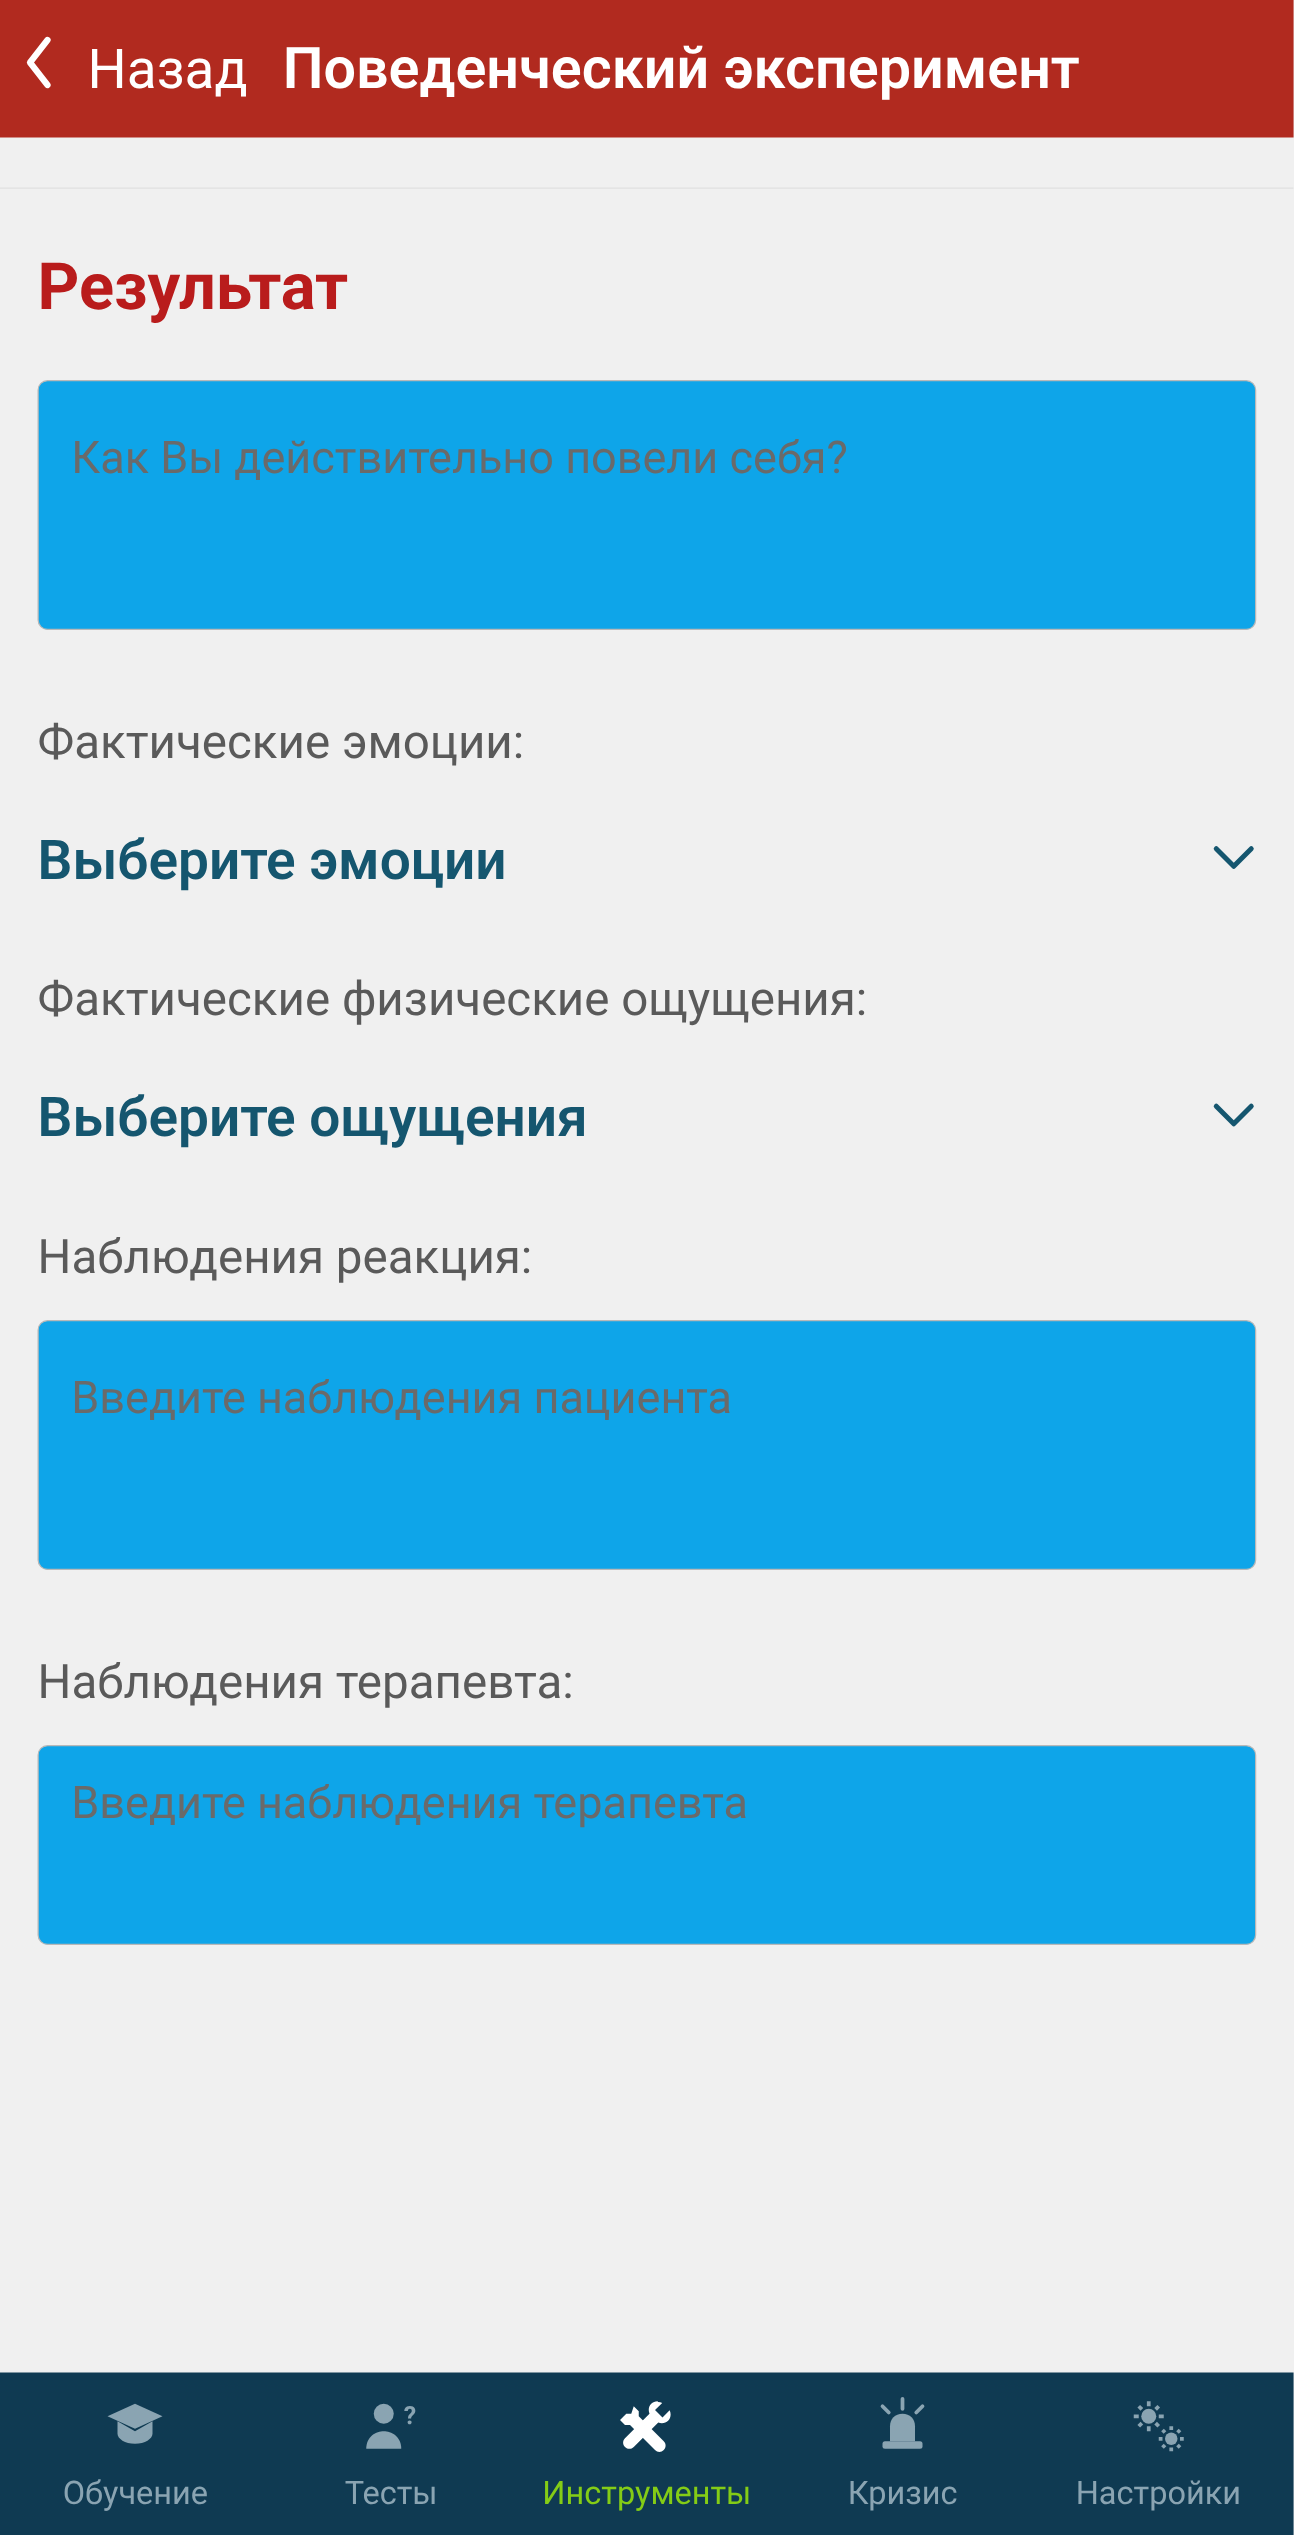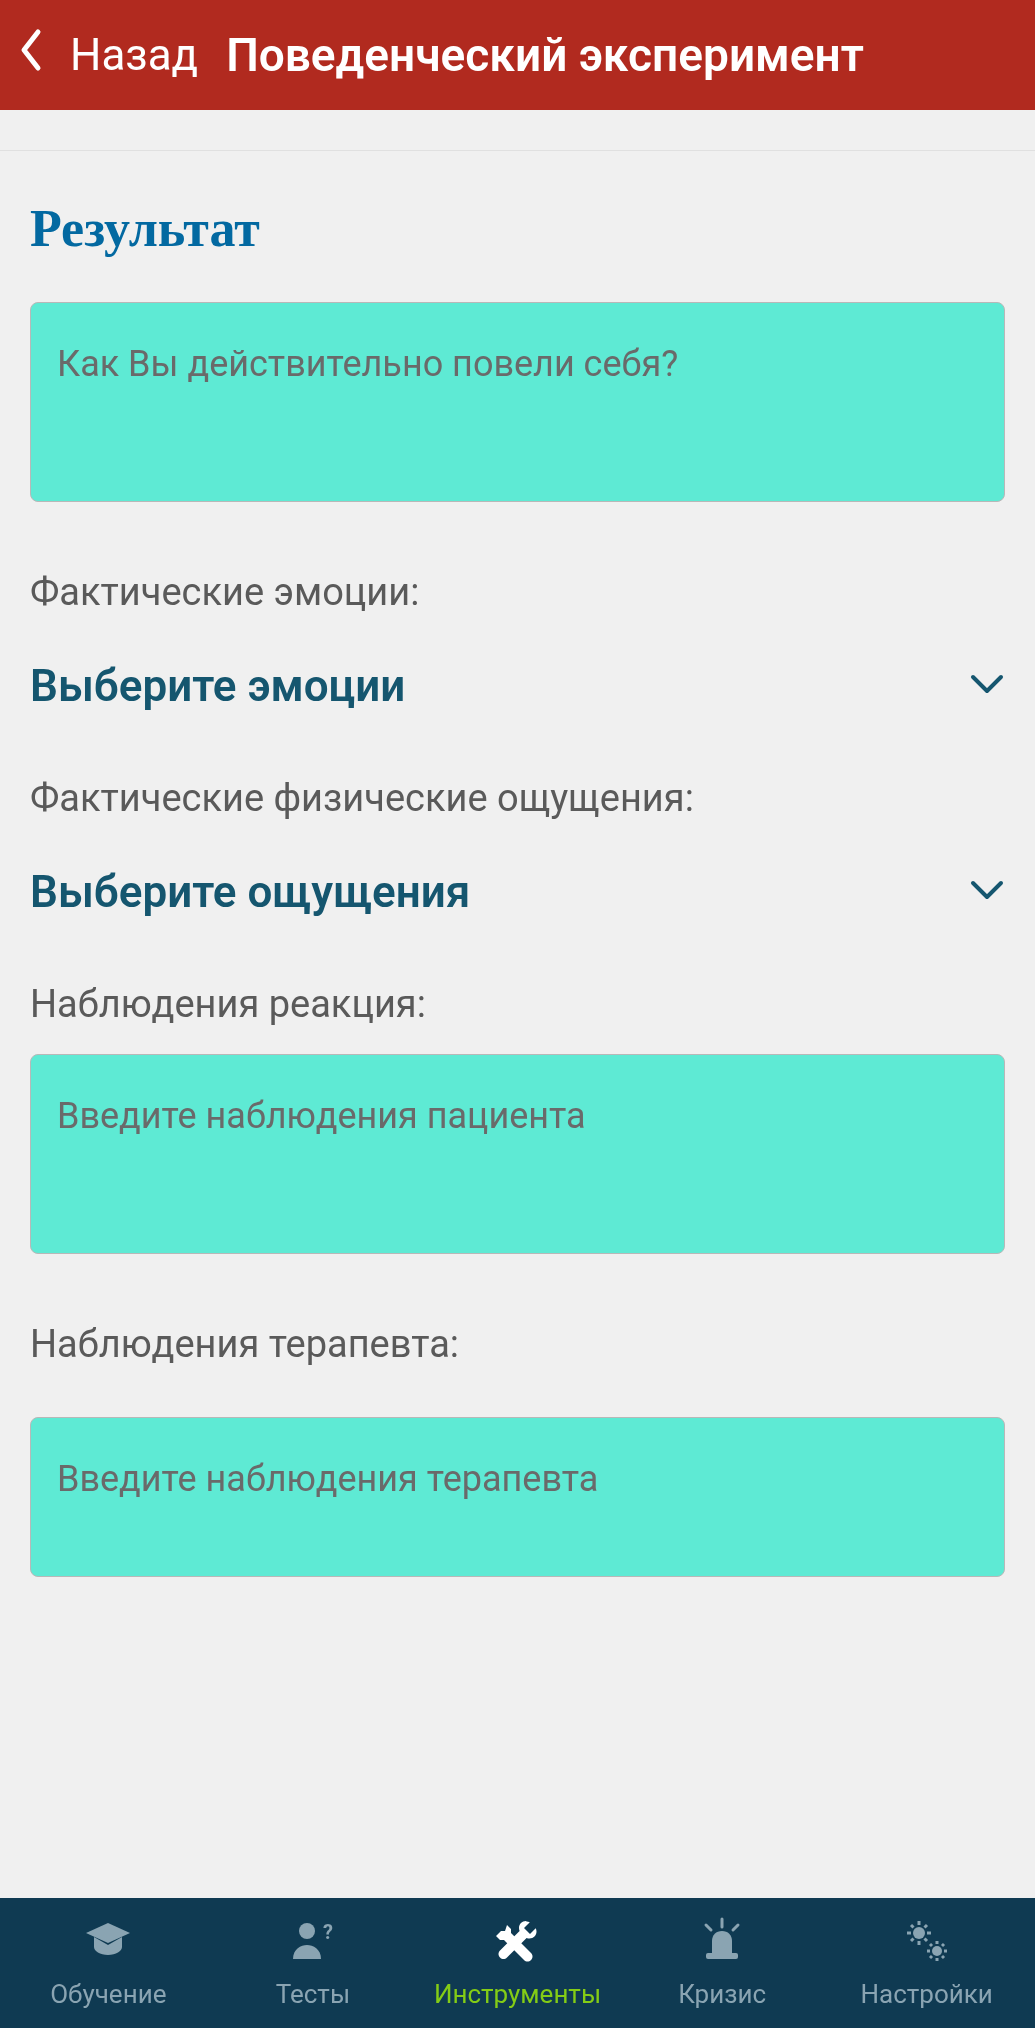--- a/index.html
+++ b/index.html
@@ -37,44 +37,43 @@
     padding: 0 30px;
   }
   .divider {
     height: 1px;
     background: #e0e0e0;
     margin: 40px -30px 0 -30px;
   }
   .section-heading {
     font-size: 52px;
     font-weight: 700;
-    color: #0369a1;
+    color: #b91c1c;
     margin-top: 48px;
     margin-bottom: 44px;
-    font-family: Liberation Serif, serif;
   }
   .field-label {
     font-size: 38px;
     color: #5a5a5a;
     margin-bottom: 28px;
   }
   .textarea {
     width: 100%;
     border: 1.5px solid #b8b8b8;
     border-radius: 8px;
     padding: 40px 26px;
     font-size: 36px;
     font-family: inherit;
     color: #333;
-    background: #5eead4;
+    background: #0ea5e9;
     resize: none;
     height: 200px;
   }
   .textarea::placeholder { color: #6a6a6a; }
-  .textarea.short { height: 160px; padding-top: 40px; margin-top: 23px; }
+  .textarea.short { height: 160px; padding-top: 24px; }
 
   .block { margin-bottom: 64px; }
 
   .select-row {
     display: flex;
     align-items: center;
     justify-content: space-between;
     margin-top: 46px;
     margin-bottom: 10px;
   }

